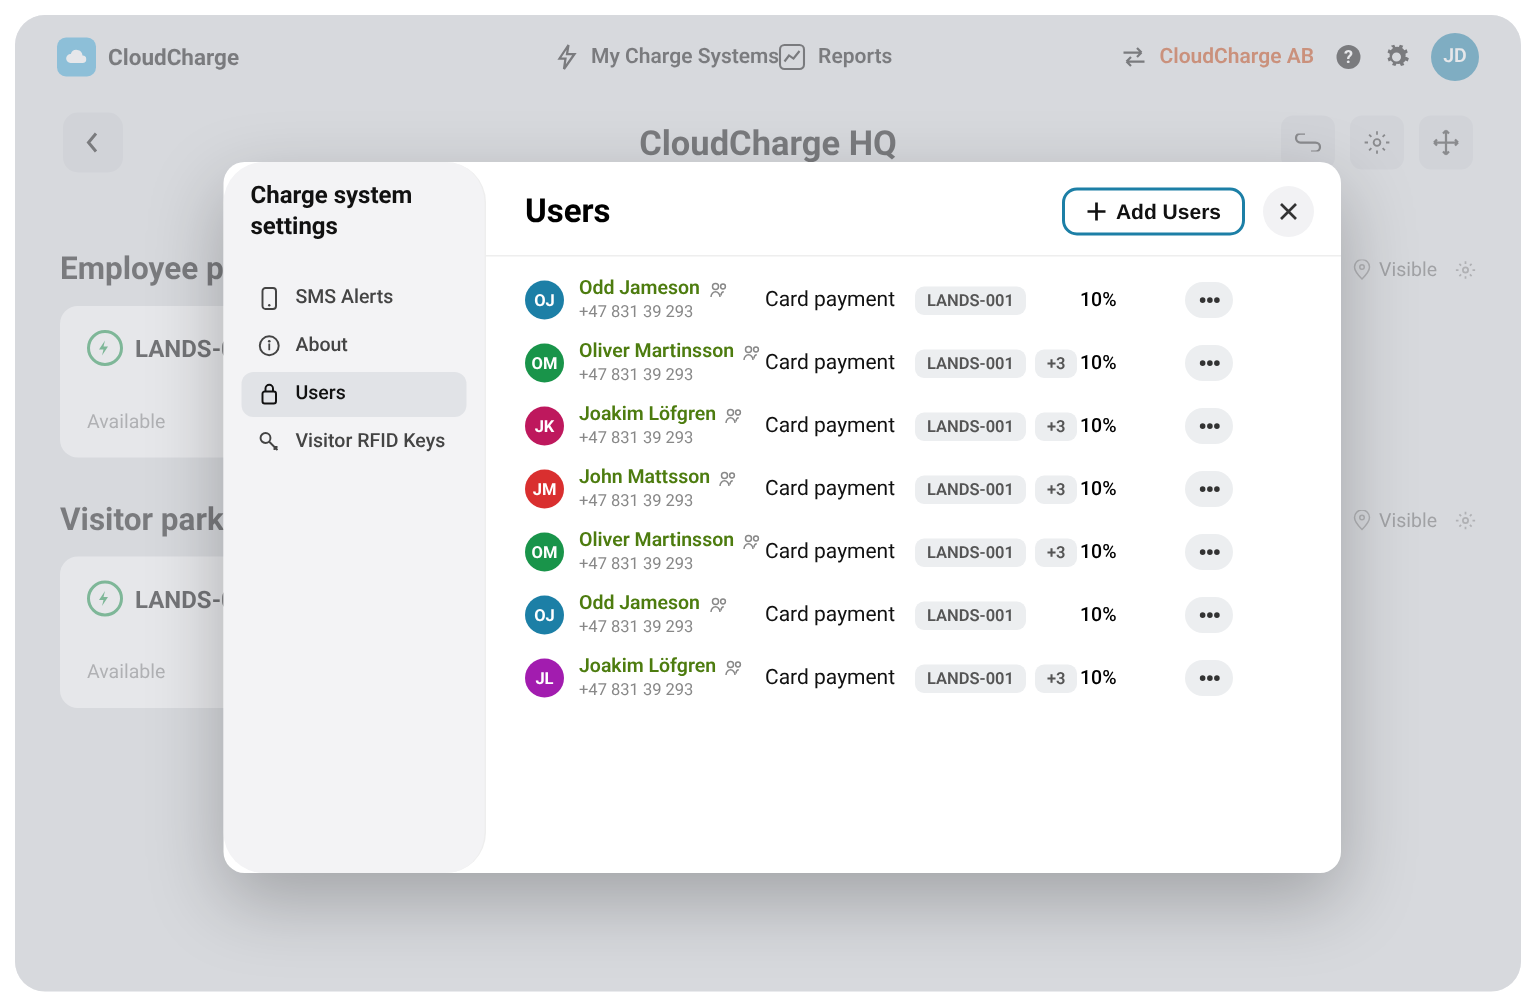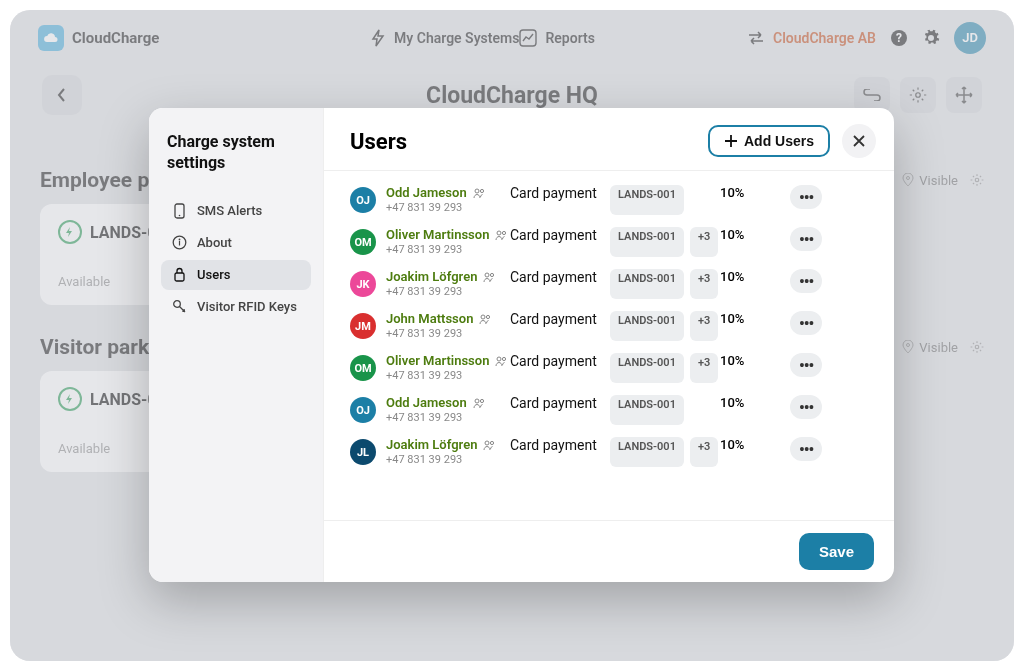--- a/index.html
+++ b/index.html
@@ -35,40 +35,40 @@
   .section-right .tag { display:flex; align-items:center; gap:5px; }
   .card { background:#fff; border-radius:12px; padding:16px 18px; width:500px; }
   .card-head { display:flex; align-items:center; gap:8px; }
   .card-chip { width:24px; height:24px; border:2px solid #19944a; color:#19944a; border-radius:50%; display:flex; align-items:center; justify-content:center; font-size:12px; }
   .card-title { font-weight:700; font-size:16px; }
   .card-status { margin-top:30px; font-size:13px; color:#888; }
 
   
   .dimmer { position:absolute; inset:0; background:rgba(210,212,216,0.55); }
   .modal { position:absolute; top:98px; left:139px; width:745px; height:474px; background:#fff; border-radius:14px; box-shadow:0 18px 50px rgba(0,0,0,0.25); display:flex; overflow:hidden; }
-  .modal-side { width:175px; background:#f3f3f5; border-right:1.5px solid #eee; padding:24px 12px; }
+  .modal-side { width:175px; background:#f3f3f5; border-right:1.5px solid #eee; padding:12px 12px;border-radius:27px; }
   .modal-side-title { font-size:16px; font-weight:700; color:#111; margin:0 6px 22px 6px; line-height:1.3; }
   .side-item { display:flex; align-items:center; gap:10px; padding:7px 10px; border-radius:8px; color:#444; font-size:13px; font-weight:500; cursor:pointer; margin-bottom:2px;}
   .side-item.active { background:#e1e3e7; color:#111; }
   .side-item .ic { width:16px; height:16px; display:flex; align-items:center; justify-content:center; }
   .modal-main { flex:1; display:flex; flex-direction:column; }
   .modal-head { display:flex; align-items:center; padding:16px 18px 12px 26px; position:relative; border-bottom:1px solid #eee;}
   .modal-head h2 { margin:0; font-size:22px; font-weight:700; flex:1; }
   .add-users-btn { border:2px solid #1c7fa6; color:#111; padding:6px 14px; border-radius:10px; font-weight:600; font-size:14px; display:flex; align-items:center; gap:6px; background:#fff; cursor:pointer; }
   .close-btn { width:34px; height:34px; border-radius:999px; background:#f2f2f4; margin-left:12px; cursor:pointer; display:flex; align-items:center; justify-content:center; color:#333; }
 
   .user-table { flex:1; overflow:auto; padding:8px 18px 0 26px; }
   .ut-header { display:flex; align-items:center; font-size:12px; color:#777; font-weight:600; padding:4px 0 6px 0;}
   .col-name { flex:0 0 160px; }
   .col-payment { flex:0 0 100px; }
   .col-access { flex:0 0 110px; }
   .col-discount { flex:0 0 70px; display:flex; align-items:center; gap:5px;}
   .col-actions { flex:0 0 40px; }
 
-  .user-row { display:flex; padding:6px 0; }
+  .user-row { display:flex; align-items:center; padding:6px 0; }
   .user-name-col { flex:0 0 160px; display:flex; align-items:center; gap:10px; }
   .uavatar { width:26px; height:26px; border-radius:50%; display:flex; align-items:center; justify-content:center; color:#fff; font-size:11px; font-weight:700; }
   .uname-wrap { display:flex; flex-direction:column; line-height:1.25; }
   .uname-line { display:flex; align-items:center; gap:6px; }
   .uname { font-size:13px; font-weight:600; color:#4d7c0f; }
   .uphone { font-size:11px; color:#888; }
   .pay-col { flex:0 0 100px; font-size:14px; color:#111; }
   .access-col { flex:0 0 110px; display:flex; gap:6px; }
   .pill { background:#eceef0; color:#555; font-size:11px; font-weight:600; padding:3px 8px; border-radius:6px; }
   .disc-col { flex:0 0 70px; font-size:13px; font-weight:500; }
@@ -364,21 +364,21 @@
                   <span class="pill">LANDS-001</span>
                   <span class="pill">+3</span>
                 </div>
                 <div class="disc-col">10%</div>
                 <div class="act-col">
                   <div class="more-btn">•••</div>
                 </div>
               </div>
               <div class="user-row">
                 <div class="user-name-col">
-                  <div class="uavatar" style="background:#ec4899">JK</div>
+                  <div class="uavatar" style="background:#be185d">JK</div>
                   <div class="uname-wrap">
                     <div class="uname-line">
                       <span class="uname">Joakim Löfgren</span>
                       <span>
                         <svg width="12" height="11" viewBox="0 0 12 11">
                           <circle cx="4" cy="3" r="2" fill="none" stroke="#888" stroke-width="1"></circle>
                           <path fill="none" stroke="#888" stroke-width="1" d="M1 10c0-2 1.5-3.5 3-3.5S7 8 7 10"></path>
                           <circle cx="9" cy="3" r="1.6" fill="none" stroke="#888" stroke-width="1"></circle>
                           <path fill="none" stroke="#888" stroke-width="1" d="M7.5 9c.3-1.5 1.2-2.5 2-2.5"></path>
                         </svg>
@@ -475,21 +475,21 @@
                 <div class="access-col">
                   <span class="pill">LANDS-001</span>
                 </div>
                 <div class="disc-col">10%</div>
                 <div class="act-col">
                   <div class="more-btn">•••</div>
                 </div>
               </div>
               <div class="user-row">
                 <div class="user-name-col">
-                  <div class="uavatar" style="background:#0c4a6e">JL</div>
+                  <div class="uavatar" style="background:#a21caf">JL</div>
                   <div class="uname-wrap">
                     <div class="uname-line">
                       <span class="uname">Joakim Löfgren</span>
                       <span>
                         <svg width="12" height="11" viewBox="0 0 12 11">
                           <circle cx="4" cy="3" r="2" fill="none" stroke="#888" stroke-width="1"></circle>
                           <path fill="none" stroke="#888" stroke-width="1" d="M1 10c0-2 1.5-3.5 3-3.5S7 8 7 10"></path>
                           <circle cx="9" cy="3" r="1.6" fill="none" stroke="#888" stroke-width="1"></circle>
                           <path fill="none" stroke="#888" stroke-width="1" d="M7.5 9c.3-1.5 1.2-2.5 2-2.5"></path>
                         </svg>
@@ -504,20 +504,17 @@
                   <span class="pill">+3</span>
                 </div>
                 <div class="disc-col">10%</div>
                 <div class="act-col">
                   <div class="more-btn">•••</div>
                 </div>
               </div>
             </div>
       </div>
 
-      <div class="modal-footer">
-        <button class="save-btn"><span>Save</span></button>
-      </div>
     </div>
   </div>
 
 </div>
 </div>
 
 </body></html>

